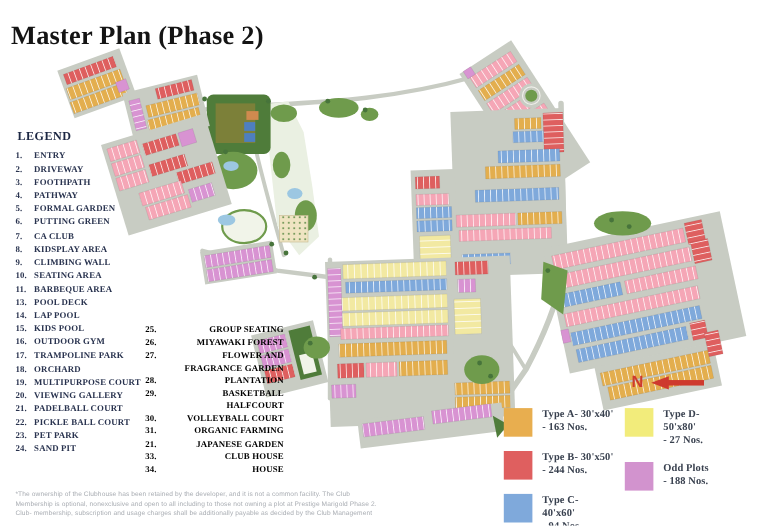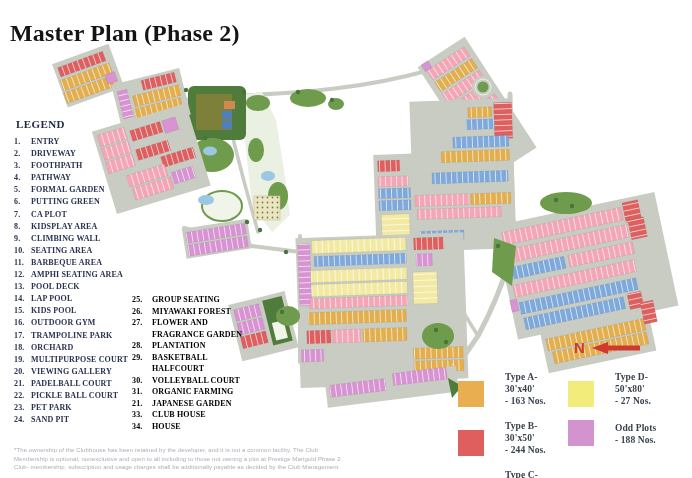--- a/index.html
+++ b/index.html
@@ -12,25 +12,25 @@
 
   .legend{position:absolute;left:14px;top:118px;z-index:2;color:#29334f;}
   .legend-heading{font-size:11px;font-weight:700;letter-spacing:.4px;color:#1c2743;margin:0 0 6px 2px;}
   .legend-list{list-style:none;margin:0;padding:0;}
   .legend-list li{display:flex;font-size:8px;font-weight:700;line-height:12.1px;letter-spacing:.15px;}
   .legend-list .num{width:17px;flex:0 0 17px;}
   .legend-list .lbl{display:block;}
   .legend-col2{position:absolute;left:132px;top:294px;z-index:2;}
   .legend-col2 li{line-height:11.5px;}
   .legend-col2 .num{width:20px;flex:0 0 20px;}
-  .legend-col2 .lbl{width:106px;}
+  .legend-col2 .lbl{width:106px;text-align:right;}
 
   .plot-legend{position:absolute;left:458px;top:371px;z-index:2;display:flex;gap:10px;}
   .plot-col{display:flex;flex-direction:column;gap:13px;width:100px;}
-  .plot-entry{display:flex;align-items:flex-end;gap:21px;}
+  .plot-entry{display:flex;align-items:flex-start;gap:9px;}
   .swatch{width:26px;height:26px;flex:0 0 26px;}
   .plot-text{font-size:9.5px;font-weight:700;line-height:12px;color:#39414f;letter-spacing:.1px;}
 
   .compass{position:absolute;left:574px;top:339px;z-index:2;display:flex;align-items:center;gap:5px;}
   .compass-n{font-family:"Liberation Sans",sans-serif;font-size:15px;font-weight:700;color:#ce3a2e;}
 
   .disclaimer{position:absolute;left:14px;top:446px;width:334px;z-index:2;
               font-family:"Liberation Sans",sans-serif;font-size:6px;line-height:8.6px;
               color:#a9adb3;letter-spacing:.1px;}
 </style>
@@ -300,41 +300,37 @@
         <li>
           <span class="num">5.</span>
           <span class="lbl">FORMAL GARDEN</span>
         </li>
         <li>
           <span class="num">6.</span>
           <span class="lbl">PUTTING GREEN</span>
         </li>
         <li>
           <span class="num">7.</span>
-          <span class="lbl">CA PLOT</span>
+          <span class="lbl">CA CLUB</span>
         </li>
         <li>
           <span class="num">8.</span>
           <span class="lbl">KIDSPLAY AREA</span>
         </li>
         <li>
           <span class="num">9.</span>
           <span class="lbl">CLIMBING WALL</span>
         </li>
         <li>
           <span class="num">10.</span>
           <span class="lbl">SEATING AREA</span>
         </li>
         <li>
           <span class="num">11.</span>
           <span class="lbl">BARBEQUE AREA</span>
-        </li>
-        <li>
-          <span class="num">12.</span>
-          <span class="lbl">AMPHI SEATING AREA</span>
         </li>
         <li>
           <span class="num">13.</span>
           <span class="lbl">POOL DECK</span>
         </li>
         <li>
           <span class="num">14.</span>
           <span class="lbl">LAP POOL</span>
         </li>
         <li>

